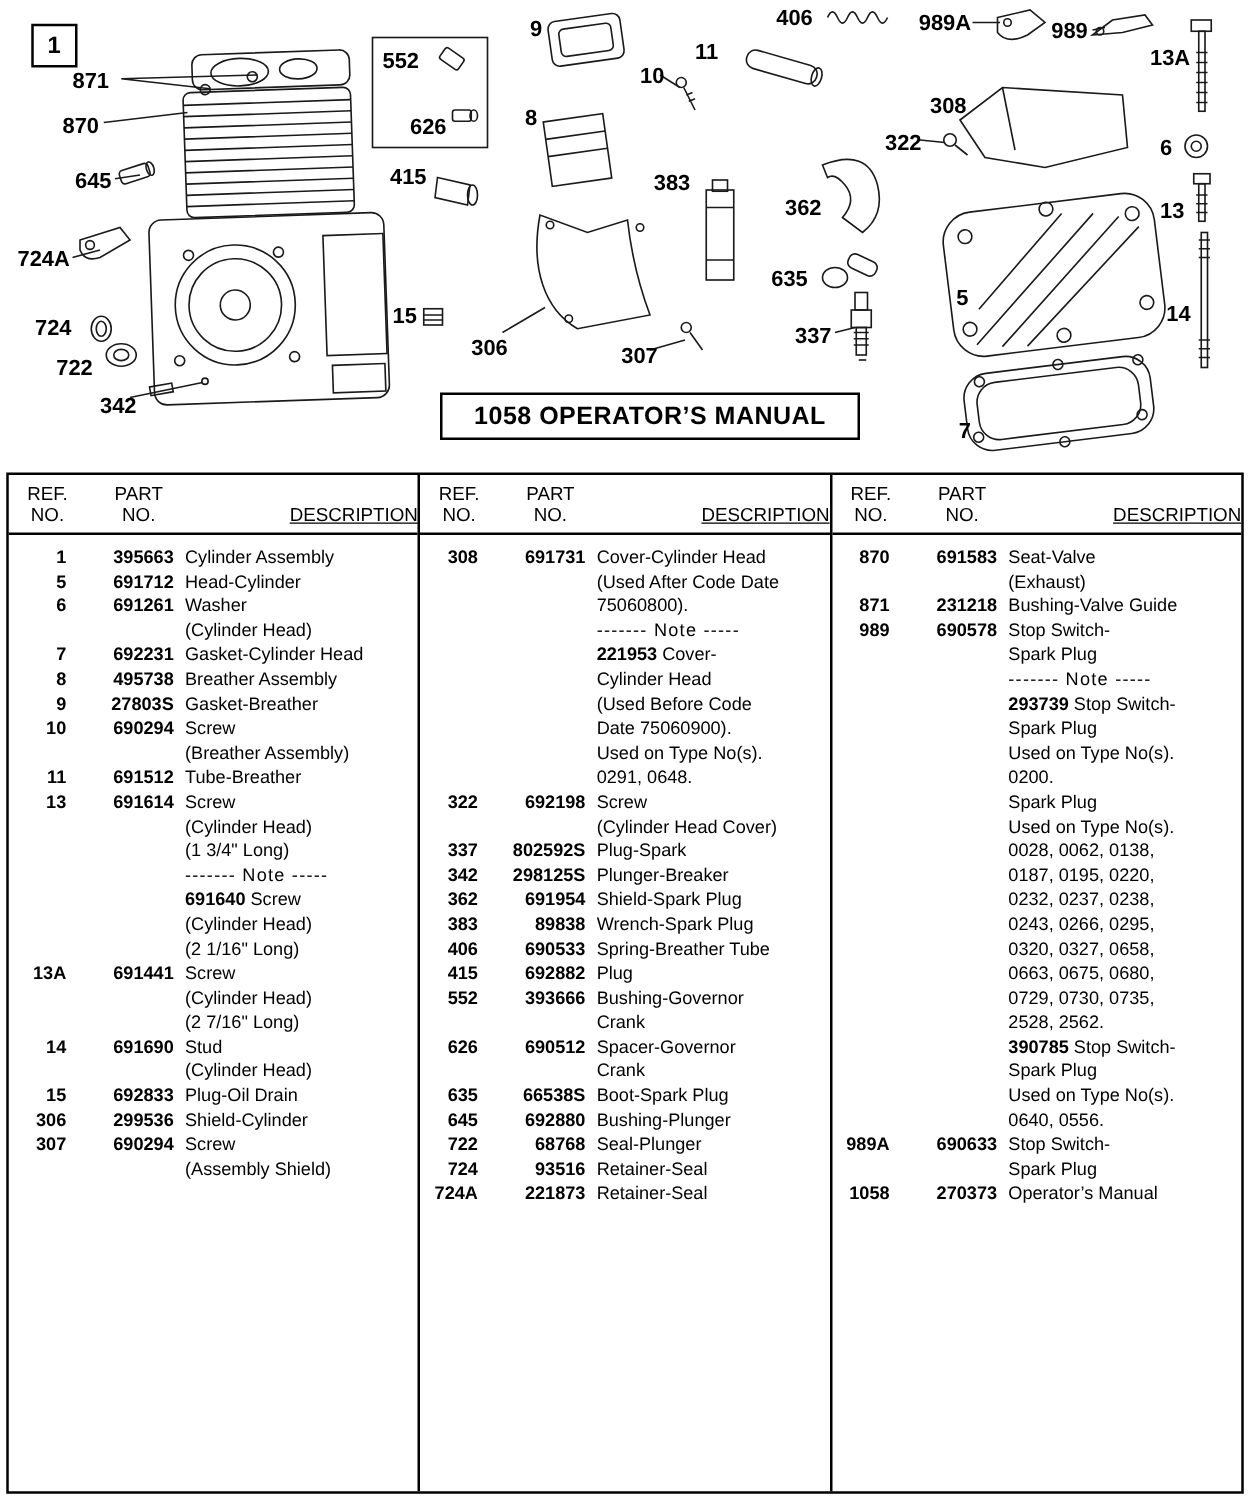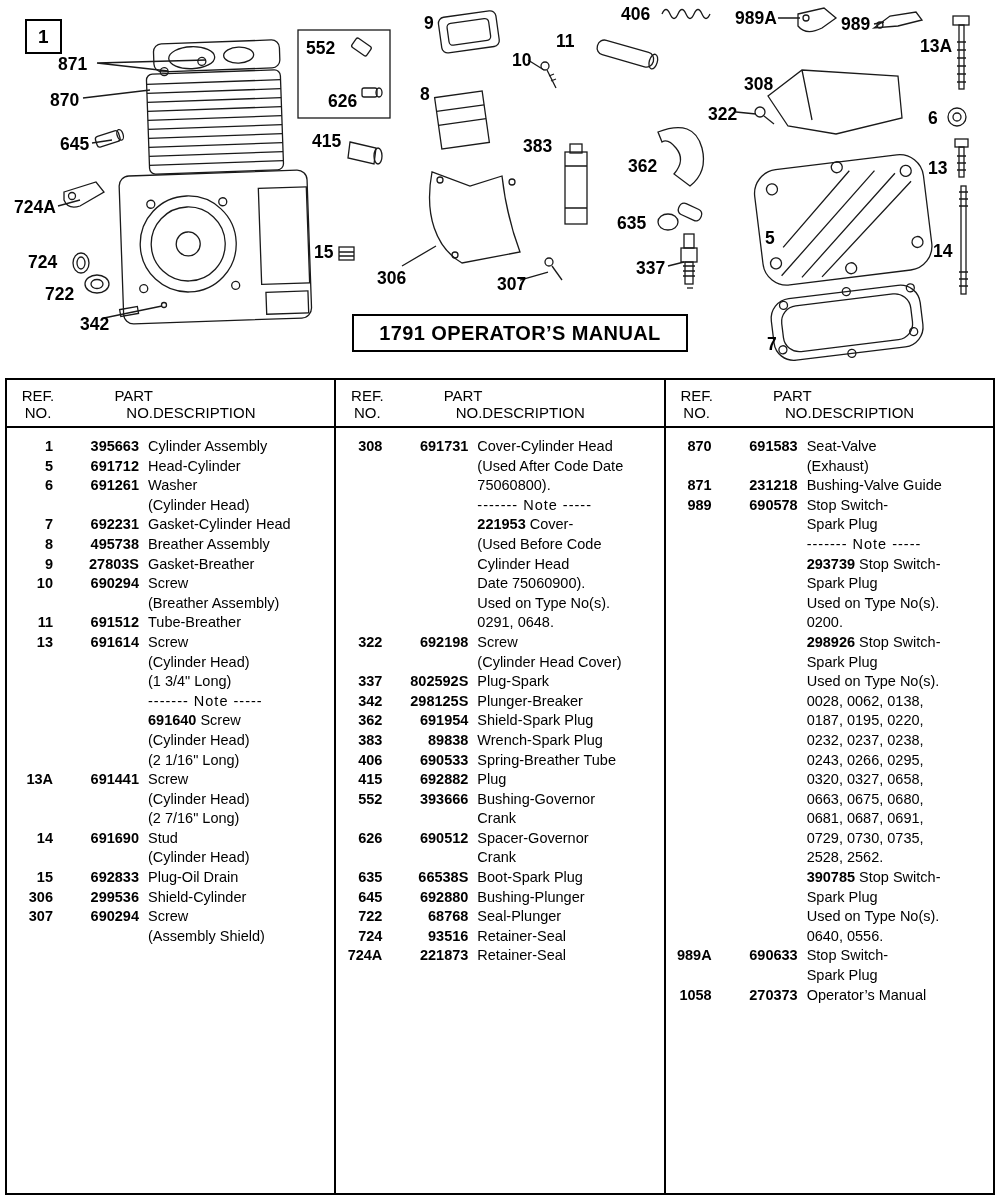--- a/index.html
+++ b/index.html
@@ -31,22 +31,22 @@
     border:2px solid #000; display:flex;
   }
   .tcol { flex:1 1 0; border-right:2px solid #000; display:flex; flex-direction:column; min-width:0; }
   .tcol:last-child { border-right:none; }
   .thead {
     display:flex; align-items:flex-end;
     padding:7px 0 5px; border-bottom:2px solid #000;
     font-size:15px; line-height:17px; flex:none;
   }
   .h-ref  { width:62px; text-align:center; }
-  .h-part { width:84px; text-align:right; }
-  .h-desc { flex:1; text-align:left; }
+  .h-part { width:84px; text-align:center; }
+  .h-desc { flex:1; text-align:right;text-decoration:underline; }
   .rows { padding-top:9px; }
   .trow { display:flex; font-size:14.5px; line-height:19.6px; }
   .c-ref  { width:46px; flex:none; text-align:right; font-weight:bold; }
   .c-part { width:86px; flex:none; text-align:right; font-weight:bold; }
   .c-desc { flex:1; padding-left:9px; white-space:nowrap; overflow:hidden; }
   .c-desc.note { font-weight:normal; letter-spacing:1px; }
   .c-desc b { font-weight:bold; }
 </style>
 </head>
 <body>
@@ -234,21 +234,21 @@
         <div class="callout" style="left: 708px; top: 106px;">322</div>
         <div class="callout" style="left: 920px; top: 38px;">13A</div>
         <div class="callout" style="left: 928px; top: 110px;">6</div>
         <div class="callout" style="left: 928px; top: 160px;">13</div>
         <div class="callout" style="left: 765px; top: 230px;">5</div>
         <div class="callout" style="left: 933px; top: 243px;">14</div>
         <div class="callout" style="left: 767px; top: 336px;">7</div>
       </div>
 
     <div class="manual-box">
-      <span>1791 OPERATOR’S MANUAL</span>
+      <span>1058 OPERATOR’S MANUAL</span>
     </div>
   </div>
 
   <div class="parts-table">
 
     <div class="tcol">
       <div class="thead">
         <div class="h-cell h-ref">
           <div>REF.</div>
           <div>NO.</div>
@@ -431,26 +431,26 @@
             <span class="c-desc note">------- Note -----</span>
           </div>
           <div class="trow">
             <span class="c-ref"></span>
             <span class="c-part"></span>
             <span class="c-desc"><b>221953 </b>Cover-</span>
           </div>
           <div class="trow">
             <span class="c-ref"></span>
             <span class="c-part"></span>
+            <span class="c-desc">Cylinder Head</span>
+          </div>
+          <div class="trow">
+            <span class="c-ref"></span>
+            <span class="c-part"></span>
             <span class="c-desc">(Used Before Code</span>
-          </div>
-          <div class="trow">
-            <span class="c-ref"></span>
-            <span class="c-part"></span>
-            <span class="c-desc">Cylinder Head</span>
           </div>
           <div class="trow">
             <span class="c-ref"></span>
             <span class="c-part"></span>
             <span class="c-desc">Date 75060900).</span>
           </div>
           <div class="trow">
             <span class="c-ref"></span>
             <span class="c-part"></span>
             <span class="c-desc">Used on Type No(s).</span>
@@ -609,25 +609,20 @@
             <span class="c-desc">Used on Type No(s).</span>
           </div>
           <div class="trow">
             <span class="c-ref"></span>
             <span class="c-part"></span>
             <span class="c-desc">0200.</span>
           </div>
           <div class="trow">
             <span class="c-ref"></span>
             <span class="c-part"></span>
-            <span class="c-desc"><b>298926 </b>Stop Switch-</span>
-          </div>
-          <div class="trow">
-            <span class="c-ref"></span>
-            <span class="c-part"></span>
             <span class="c-desc">Spark Plug</span>
           </div>
           <div class="trow">
             <span class="c-ref"></span>
             <span class="c-part"></span>
             <span class="c-desc">Used on Type No(s).</span>
           </div>
           <div class="trow">
             <span class="c-ref"></span>
             <span class="c-part"></span>
@@ -650,25 +645,20 @@
           </div>
           <div class="trow">
             <span class="c-ref"></span>
             <span class="c-part"></span>
             <span class="c-desc">0320, 0327, 0658,</span>
           </div>
           <div class="trow">
             <span class="c-ref"></span>
             <span class="c-part"></span>
             <span class="c-desc">0663, 0675, 0680,</span>
-          </div>
-          <div class="trow">
-            <span class="c-ref"></span>
-            <span class="c-part"></span>
-            <span class="c-desc">0681, 0687, 0691,</span>
           </div>
           <div class="trow">
             <span class="c-ref"></span>
             <span class="c-part"></span>
             <span class="c-desc">0729, 0730, 0735,</span>
           </div>
           <div class="trow">
             <span class="c-ref"></span>
             <span class="c-part"></span>
             <span class="c-desc">2528, 2562.</span>

